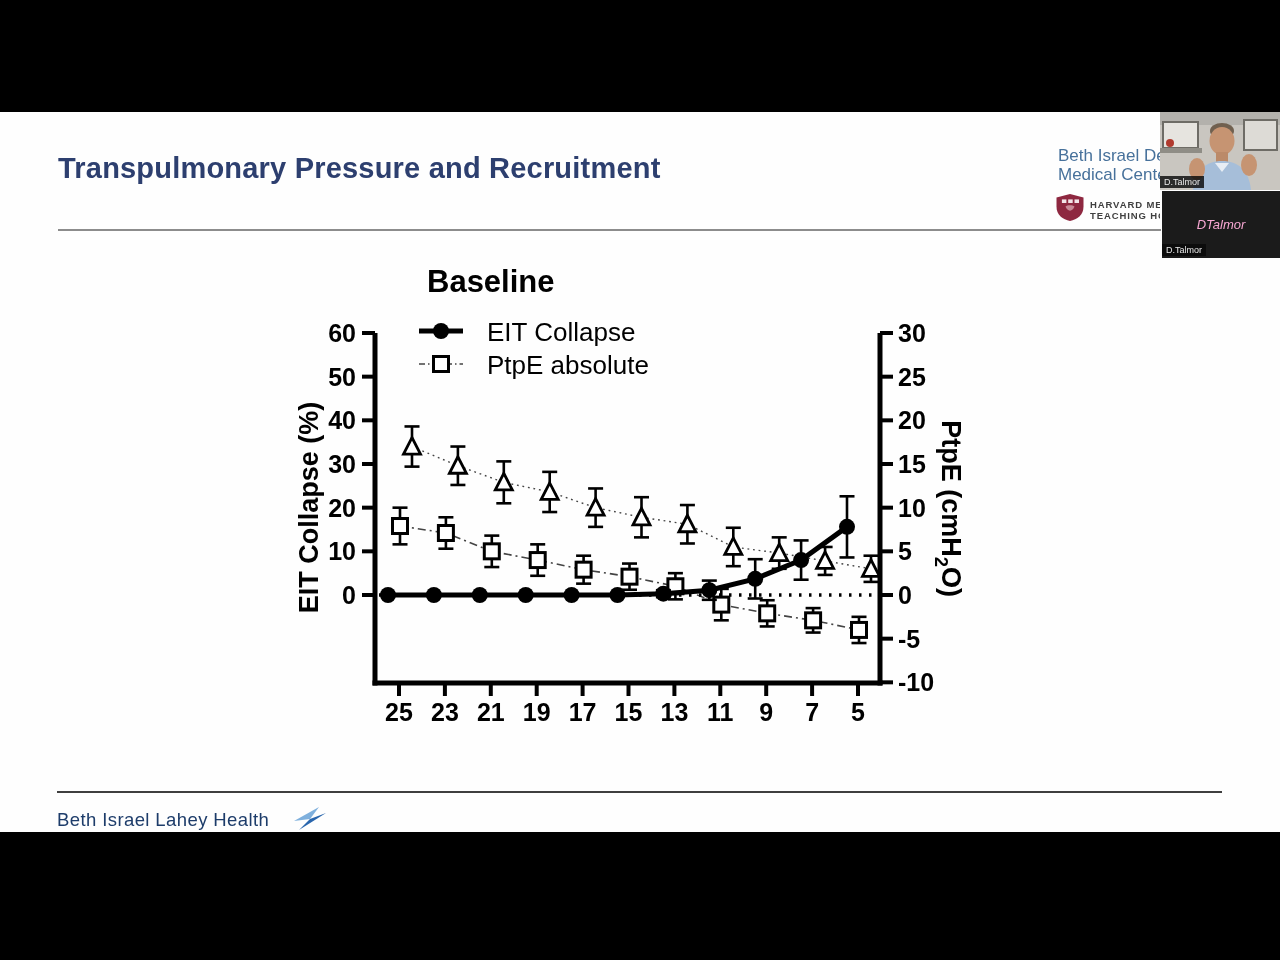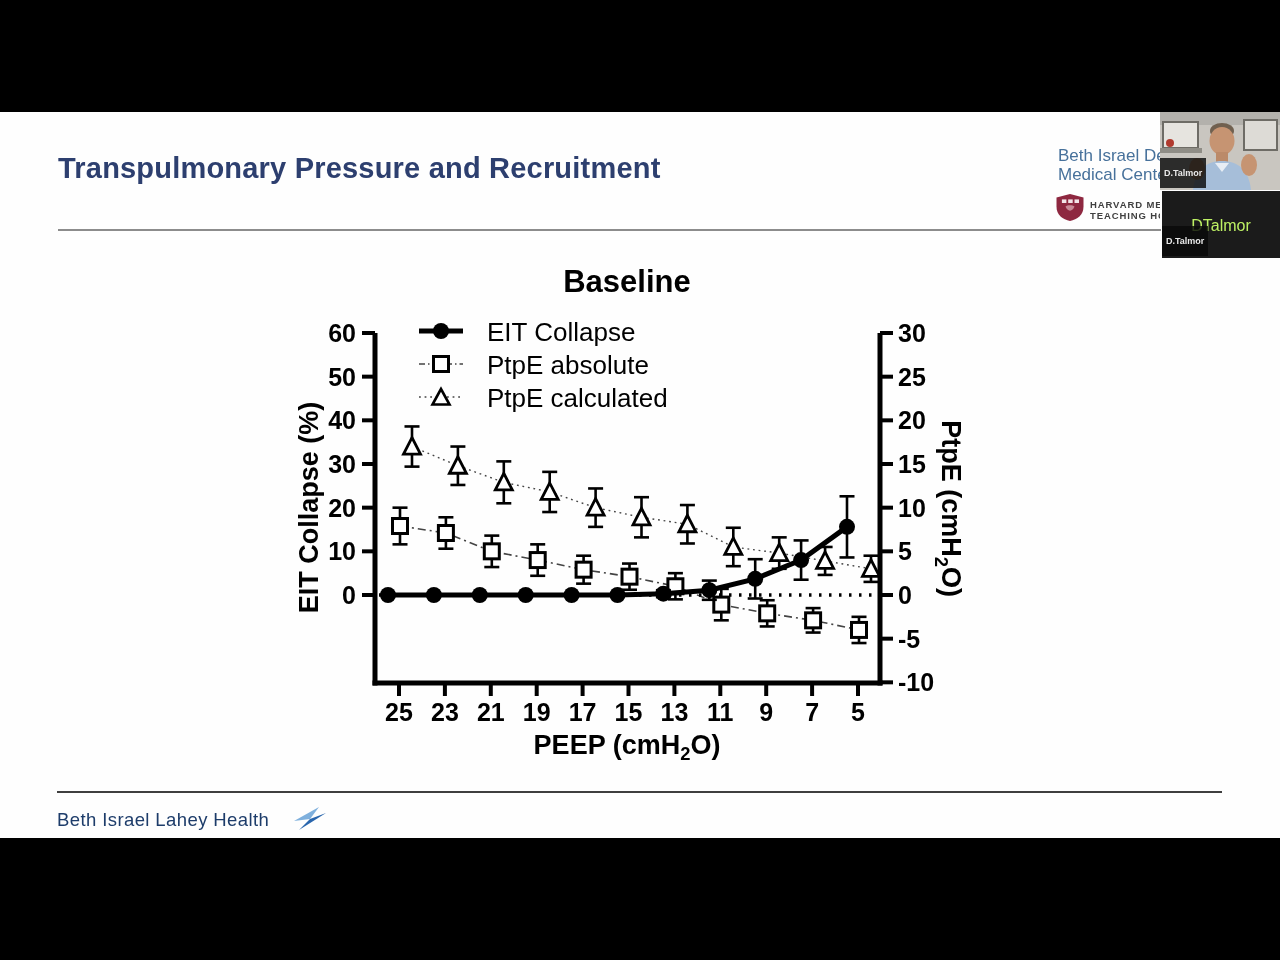--- a/index.html
+++ b/index.html
@@ -1,54 +1,54 @@
 <!DOCTYPE html>
 <html><head>
 <meta charset="utf-8">
 <style>
   html,body{margin:0;padding:0;background:#000;}
-  .stage{position:relative;width:1280px;height:960px;background:#000;overflow:hidden;
+  .stage{position:relative;width:1280px;height:832px;background:#000;overflow:hidden;
          font-family:"Liberation Sans","DejaVu Sans",sans-serif;}
   .slide{position:absolute;left:0;top:112px;width:1280px;height:726px;background:#fefefe;}
   .abs{position:absolute;}
 
   
   .slide-title{left:58px;top:152px;font-size:29px;font-weight:bold;color:#2d3f6f;letter-spacing:0.2px;}
   .header-rule{left:58px;top:229px;width:1103px;height:2px;background:#8c8c8c;}
 
   
   .bidmc{left:1058px;top:146px;width:102px;overflow:hidden;color:#47719b;font-size:17px;
          line-height:19px;white-space:nowrap;}
   .harvard{left:1056px;top:194px;width:104px;overflow:hidden;display:flex;align-items:center;gap:6px;}
   .harvard-text{color:#3f3f3f;font-size:9.5px;font-weight:bold;letter-spacing:0.9px;
                 line-height:11px;white-space:nowrap;}
 
   
-  .chart-title{left:427px;top:264px;width:400px;text-align:center;font-size:31px;font-weight:bold;color:#000;}
+  .chart-title{left:427px;top:264px;width:400px;text-align:left;font-size:31px;font-weight:bold;color:#000;}
   .legend{left:417px;top:316px;}
   .legend-row{display:flex;align-items:center;height:33px;gap:6px;}
   .legend-label{font-size:26px;color:#000;margin-left:16px;}
   .axis-label{font-size:27px;font-weight:bold;color:#000;text-align:center;}
   .y-left-label{left:159px;top:492px;width:300px;transform:rotate(-90deg);}
   .y-right-label{left:798px;top:491px;width:300px;transform:rotate(90deg);}
   .x-axis-label{left:427px;top:730px;width:400px;}
   sub{font-size:0.68em;}
 
   
   .credit{top:764px;right:175px;font-size:23px;color:#111;}
   .footer-rule{left:57px;top:791px;width:1165px;height:2px;background:#3f3f3f;}
   .bilh{left:57px;top:804px;display:flex;align-items:center;gap:24px;}
   .bilh-text{color:#1d3c6a;font-size:18.5px;letter-spacing:0.4px;}
 
   
   .tile1{left:1160px;top:112px;width:120px;height:78px;background:#c9c6c0;overflow:hidden;}
   .tile2{left:1162px;top:191px;width:118px;height:67px;background:#1b1b1b;overflow:hidden;}
   .tile-label{position:absolute;left:0;bottom:2px;background:rgba(10,10,10,0.82);color:#e8e8e8;
-              font-size:9px;padding:10px 4px;font-weight:bold;}
-  .tile2-name{position:absolute;left:0;top:26px;width:100%;text-align:center;color:#bef264;font-size:16px;}
+              font-size:9px;padding:1px 4px;}
+  .tile2-name{position:absolute;left:0;top:26px;width:100%;text-align:center;color:#f9a8d4;font-size:13px;font-style:italic;}
 
   .chart-svg{position:absolute;left:0;top:0;pointer-events:none;}
 </style>
 </head>
 <body>
 
 <div class="stage">
 
   <div class="slide"></div>
 
@@ -283,36 +283,26 @@
     </div>
     <div class="legend-row">
       <span>
         <svg width="48" height="22" viewBox="0 0 48 22">
           <line x1="2" y1="11" x2="46" y2="11" stroke="#444" stroke-width="1.6" stroke-dasharray="6 3 1.5 3"></line>
           <rect x="16.5" y="3.5" width="15" height="15" fill="#fff" stroke="#000" stroke-width="3"></rect>
         </svg>
       </span>
       <span class="legend-label">PtpE absolute</span>
     </div>
-    <div class="legend-row">
-      <span>
-        <svg width="48" height="22" viewBox="0 0 48 22">
-          <line x1="2" y1="11" x2="46" y2="11" stroke="#444" stroke-width="1.4" stroke-dasharray="1.8 3.8"></line>
-          <polygon points="24,3 15.5,18.5 32.5,18.5" fill="#fff" stroke="#000" stroke-width="2.6"></polygon>
-        </svg>
-      </span>
-      <span class="legend-label">PtpE calculated</span>
-    </div>
   </div>
 
   <div class="abs axis-label y-left-label">EIT Collapse (%)</div>
 
   <div class="abs axis-label y-right-label"><span>PtpE (cmH</span><sub>2</sub><span>O)</span></div>
 
-  <div class="abs axis-label x-axis-label"><span>PEEP (cmH</span><sub>2</sub><span>O)</span></div>
 
   <div class="abs footer-rule"></div>
   <div class="abs bilh">
     <span class="bilh-text">Beth Israel Lahey Health</span>
     <span>
       <svg width="34" height="28" viewBox="0 0 34 28">
         <polygon points="1,17 26,3 17,15" fill="#7fb0dd"></polygon>
         <polygon points="17,15 33,9 6,26" fill="#2a66ad"></polygon>
       </svg>
     </span>

